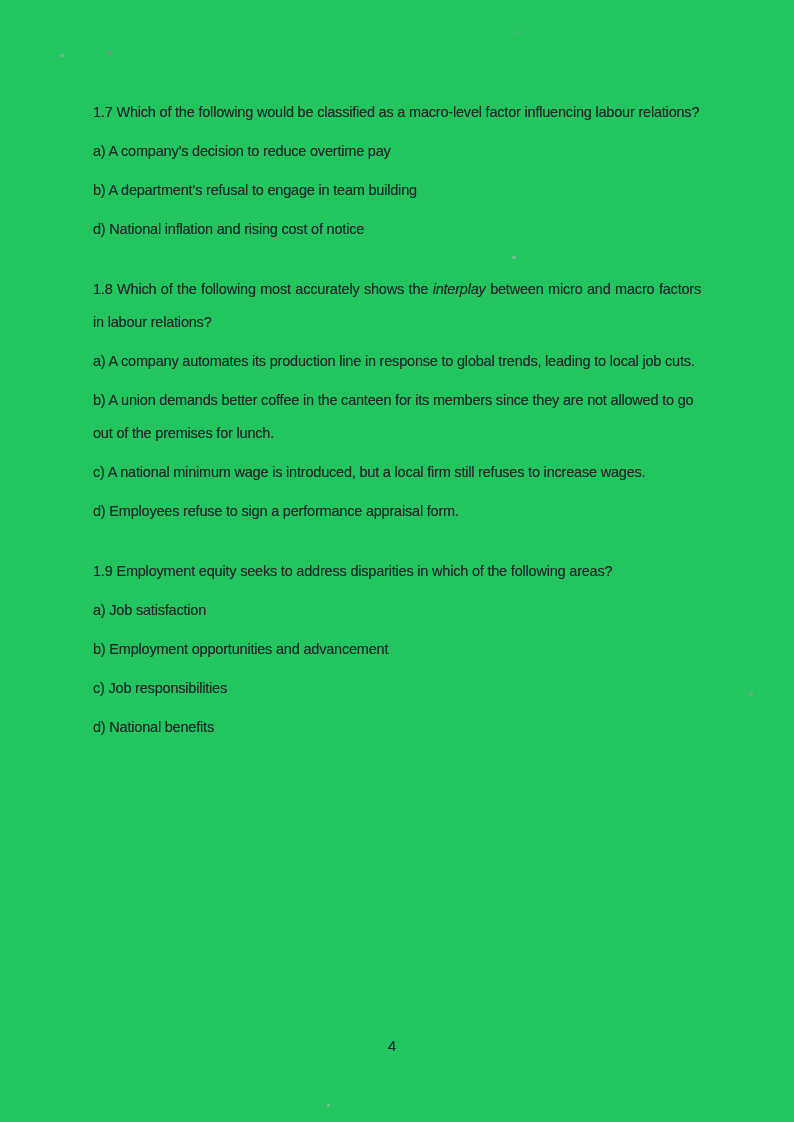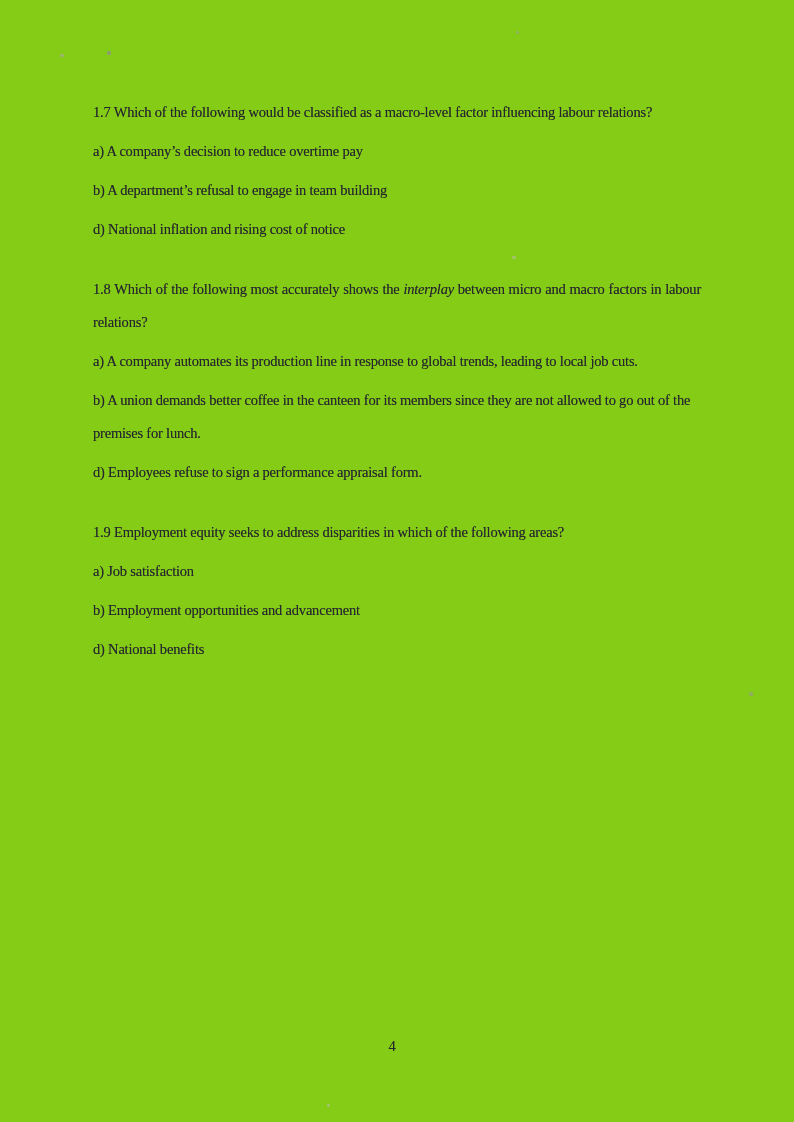--- a/index.html
+++ b/index.html
@@ -11,22 +11,21 @@
     width: 794px;
     height: 1122px;
     position: relative;
     font-family: "Liberation Sans", sans-serif;
     color: #26262e;
     overflow: hidden;
   }
   .page {
     position: absolute;
     inset: 0;
-    background: #84cc16;
-    font-family: Liberation Serif, serif;
+    background: #22c55e;
   }
   .content {
     position: absolute;
     left: 93px;
     top: 96px;
     width: 608px;
   }
   .para {
     font-size: 14.5px;
     letter-spacing: -0.2px;
@@ -83,27 +82,29 @@
       <p class="para question"><span>1.7</span> <span>Which of the following would be classified as a macro-level factor influencing labour relations?</span><i class="it"></i><span></span></p>
       <p class="para option">a) A company’s decision to reduce overtime pay</p>
       <p class="para option">b) A department’s refusal to engage in team building</p>
       <p class="para option">d) National inflation and rising cost of notice</p>
     </section>
 
     <section class="question-block">
       <p class="para question"><span>1.8</span> <span>Which of the following most accurately shows the </span><i class="it">interplay</i><span> between micro and macro factors in labour relations?</span></p>
       <p class="para option">a) A company automates its production line in response to global trends, leading to local job cuts.</p>
       <p class="para option">b) A union demands better coffee in the canteen for its members since they are not allowed to go out of the premises for lunch.</p>
+      <p class="para option">c) A national minimum wage is introduced, but a local firm still refuses to increase wages.</p>
       <p class="para option">d) Employees refuse to sign a performance appraisal form.</p>
     </section>
 
     <section class="question-block">
       <p class="para question"><span>1.9</span> <span>Employment equity seeks to address disparities in which of the following areas?</span><i class="it"></i><span></span></p>
       <p class="para option">a) Job satisfaction</p>
       <p class="para option">b) Employment opportunities and advancement</p>
+      <p class="para option">c) Job responsibilities</p>
       <p class="para option">d) National benefits</p>
     </section>
 
   </div>
 
   <div class="page-number">4</div>
 
 </div>
 
 </body></html>

